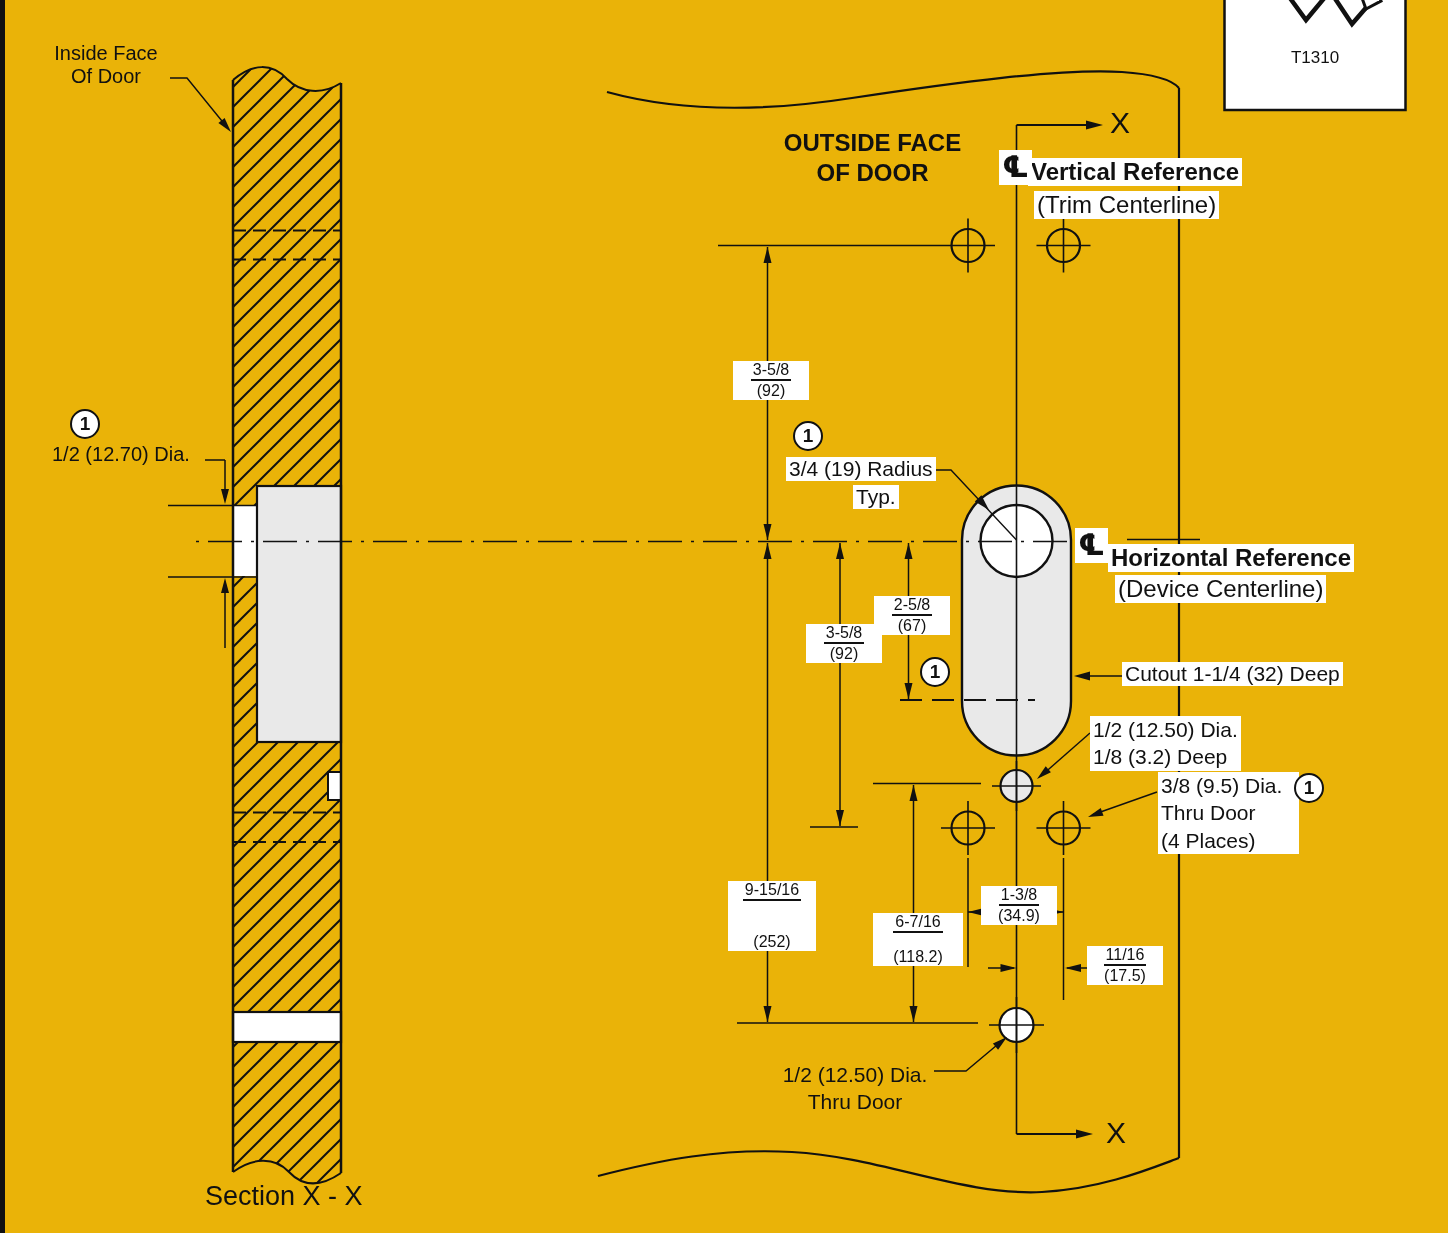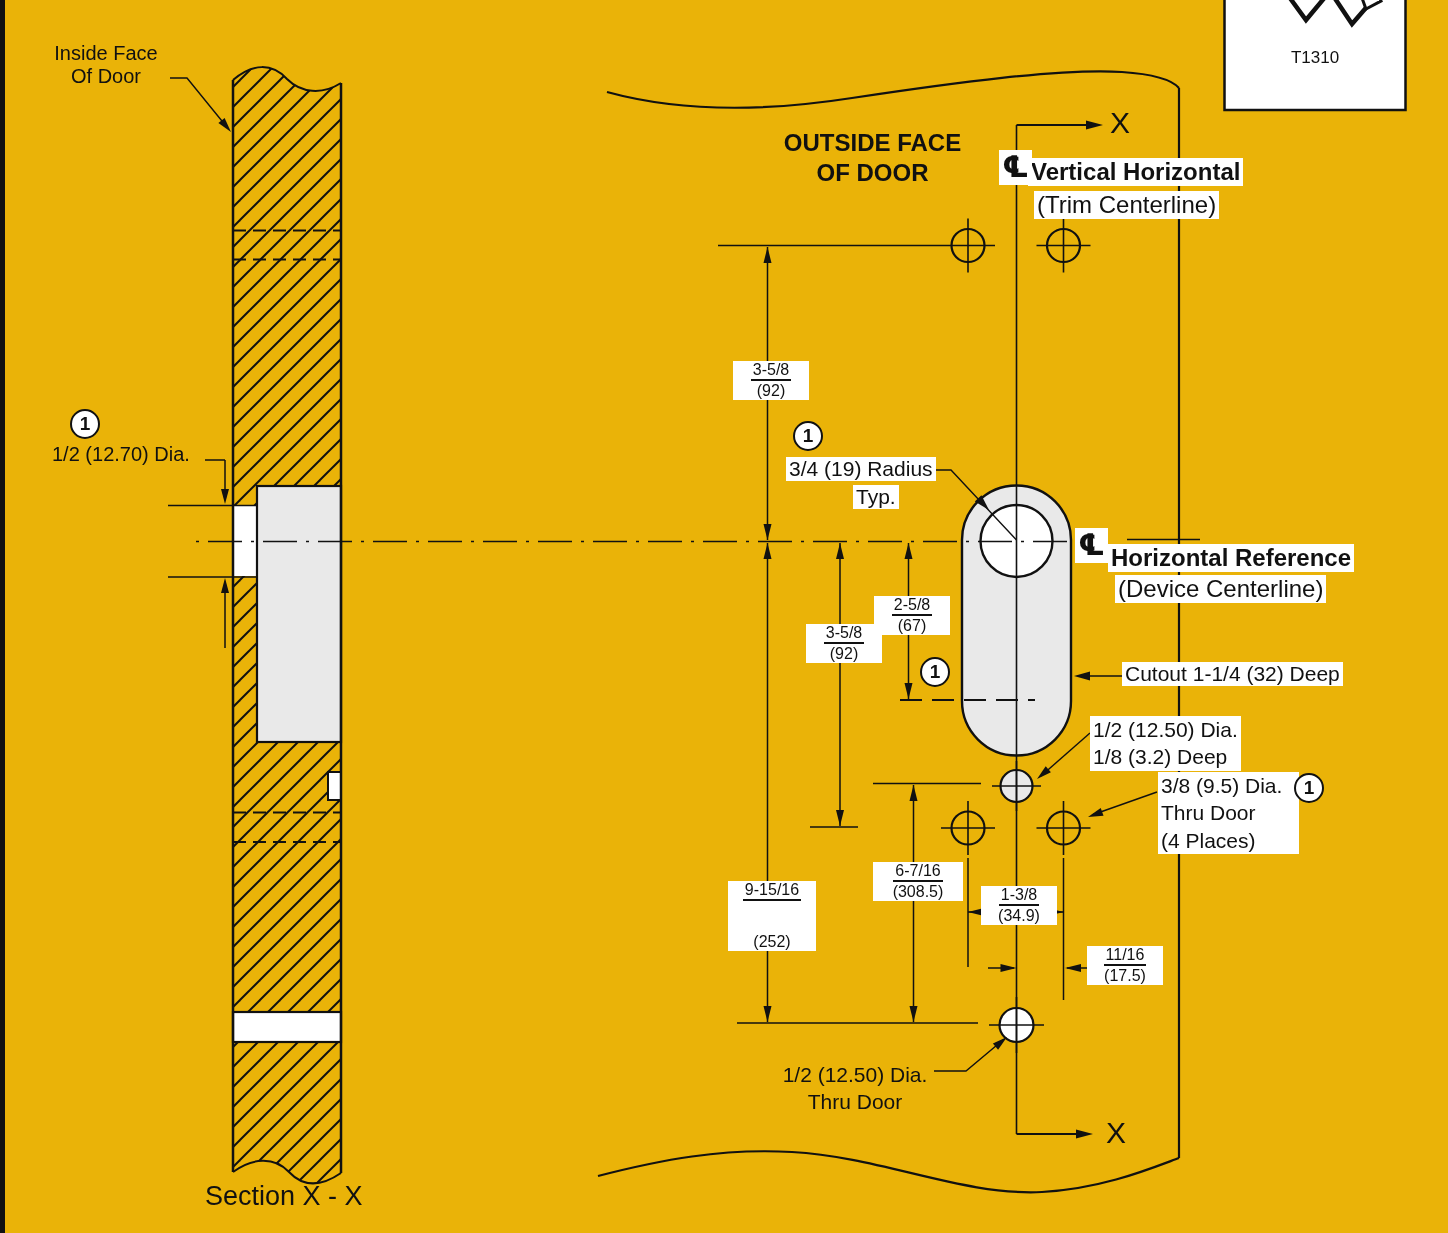--- a/index.html
+++ b/index.html
@@ -199,42 +199,42 @@
 Of Door</div>
 
   <div class="lbl" style="left:1224px;top:48px;width:182px;text-align:center;font-size:17px;">T1310</div>
 
   <div class="lbl b" style="left:745px;top:128px;width:255px;text-align:center;font-size:24px;line-height:1.27;">OUTSIDE FACE
 OF DOOR</div>
 
   <div class="lbl" style="left:1110px;top:106px;font-size:30px;">X</div>
 
   <div class="lbl bgw clsym" style="left:999px;top:150px;">℄</div>
-  <div class="lbl bgw b" style="left:1028px;top:158px;font-size:24px;">Vertical Horizontal</div>
+  <div class="lbl bgw b" style="left:1028px;top:158px;font-size:24px;">Vertical Reference</div>
   <div class="lbl bgw" style="left:1034px;top:191px;font-size:24px;">(Trim Centerline)</div>
 
   <div class="dim" style="left:733px;top:361px;width:70px;">
     <span class="frac">3-5/8</span>
     <span class="met">(92)</span>
   </div>
   <div class="dim" style="left:806px;top:624px;width:70px;">
     <span class="frac">3-5/8</span>
     <span class="met">(92)</span>
   </div>
   <div class="dim" style="left:874px;top:596px;width:70px;">
     <span class="frac">2-5/8</span>
     <span class="met">(67)</span>
   </div>
   <div class="dim" style="left:728px;top:881px;width:82px;gap:31px;">
     <span class="frac">9-15/16</span>
     <span class="met">(252)</span>
   </div>
-  <div class="dim" style="left:873px;top:862px;width:84px;">
+  <div class="dim" style="left:873px;top:913px;width:84px;gap:14px;">
     <span class="frac">6-7/16</span>
-    <span class="met">(308.5)</span>
+    <span class="met">(118.2)</span>
   </div>
   <div class="dim" style="left:981px;top:886px;width:70px;">
     <span class="frac">1-3/8</span>
     <span class="met">(34.9)</span>
   </div>
   <div class="dim" style="left:1087px;top:946px;width:70px;">
     <span class="frac">11/16</span>
     <span class="met">(17.5)</span>
   </div>
 

